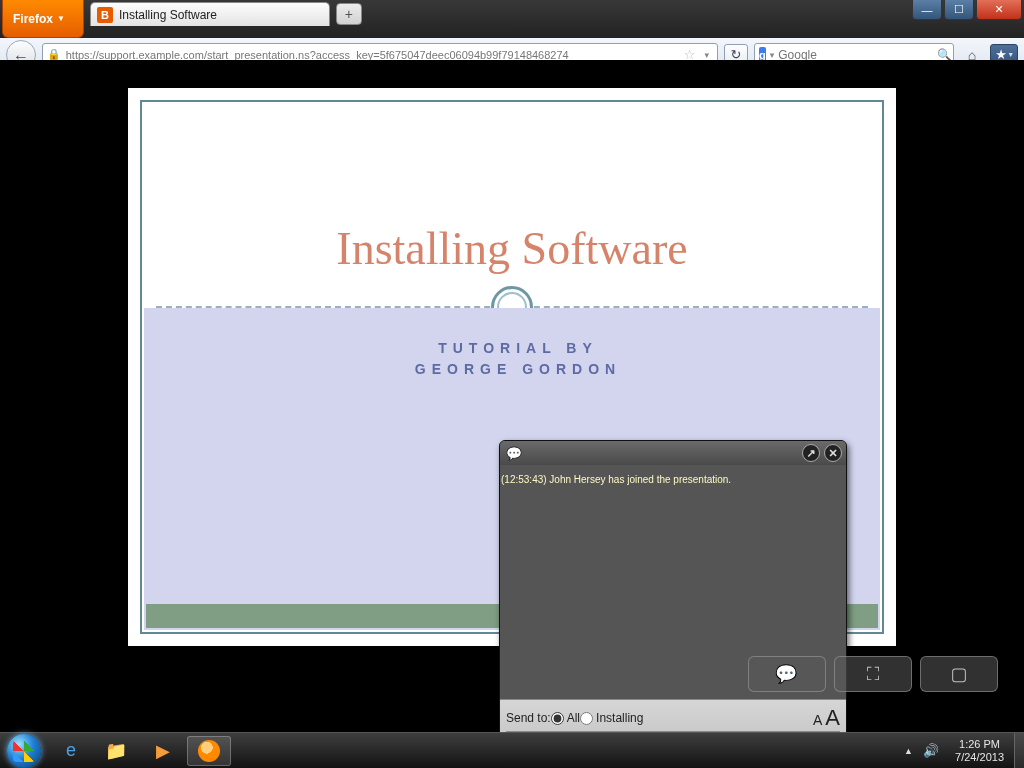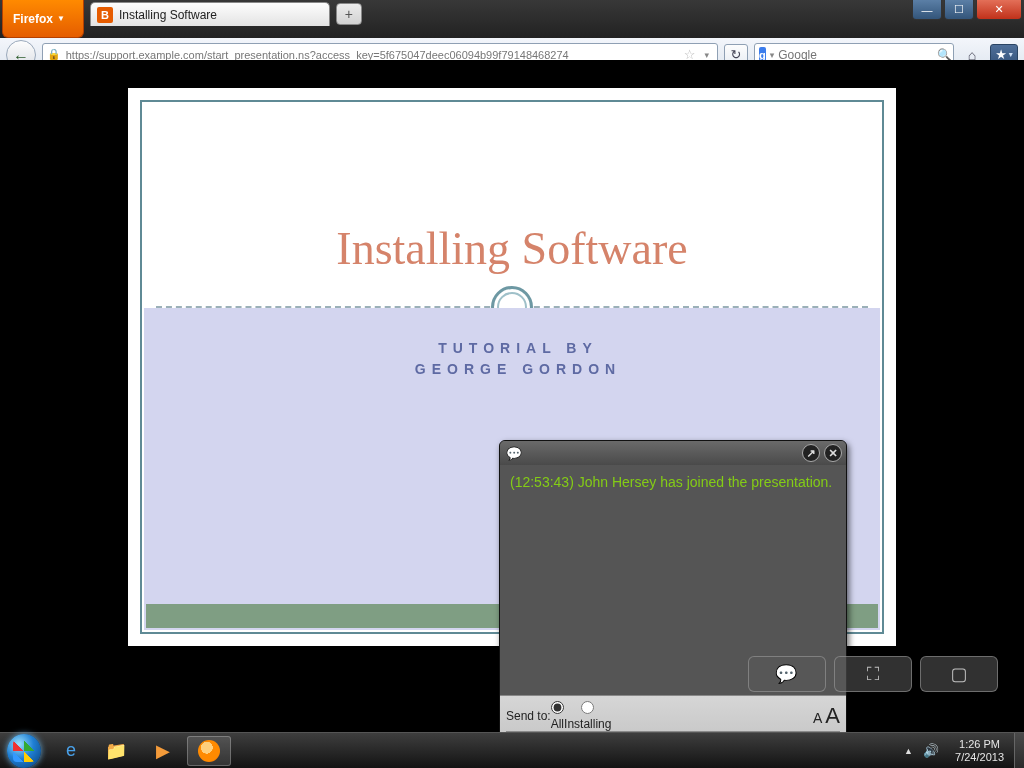--- a/index.html
+++ b/index.html
@@ -47,24 +47,24 @@
 .slide-lower { position:absolute; top:206px; left:2px; right:2px; bottom:2px; background:#d3d5ef;}
 .byline { position:absolute; top:32px; left:12px; right:0; text-align:center; font-family: Georgia, serif; color:#5e6aa3; letter-spacing:6px; font-size:14px; font-weight:bold;}
 .byline .l2 { display:block; margin-top:4px; letter-spacing:6px;}
 .slide-footer { position:absolute; left:2px; right:2px; bottom:2px; height:24px; background:#7f9e83;}
 
 
 .chat { position:absolute; left:499px; top:380px; width:348px; height:322px; background:#555; border:1px solid #111; border-radius:6px; box-shadow:2px 3px 6px rgba(0,0,0,.6); display:flex; flex-direction:column; overflow:hidden;}
 .chat-head { height:24px; background:linear-gradient(#6a6a6a,#4a4a4a); display:flex; align-items:center; padding:0 4px; gap:4px;}
 .chat-head .bubble{ color:#ccc; font-size:13px; margin-right:auto; margin-left:2px;}
 .ctl { width:18px; height:18px; border-radius:50%; background:#222; border:1px solid #aaa; color:#ddd; display:flex; align-items:center; justify-content:center; font-size:11px; font-weight:bold;}
-.chat-body { flex:1; background:#555; color:#84cc16; padding:8px 10px; font-size:14px; line-height:1.35;}
+.chat-body { flex:1; background:#555; color:#fef9c3; padding:8px 1px; font-size:10px; line-height:1.35;}
 .chat-low { background:linear-gradient(#d6d6d6,#bfbfbf); border-top:1px solid #888; padding:5px 6px 8px 6px;}
 .sendrow { display:flex; align-items:center; font-size:12px; color:#222; }
-.sendrow label{ display:flex; align-items:center; gap:3px;flex-direction:column;}
+.sendrow label{ display:flex; align-items:center; gap:3px;}
 .fontsz { margin-left:auto; display:flex; align-items:baseline; gap:3px; font-family:Georgia,serif; color:#222;}
 .fontsz .sm{ font-size:14px;} .fontsz .lg{ font-size:22px;}
 .chat-input { width:100%; height:22px; border:1px solid #8a8a8a; background:#fff; padding:2px 6px; font-size:12px; font-style:italic; color:#888;}
 
 
 .pres-ctrls { position:absolute; right:26px; bottom:40px; display:flex; gap:8px;}
 .pc { width:78px; height:36px; background:rgba(90,90,90,.55); border:1px solid rgba(170,170,170,.5); border-radius:6px; display:flex; align-items:center; justify-content:center; color:#bdbdbd; font-size:18px;}
 
 
 .taskbar { position:absolute; left:0; right:0; bottom:0; height:36px; background:linear-gradient(#3e3e3e,#131313); border-top:1px solid #555; display:flex; align-items:center;}

